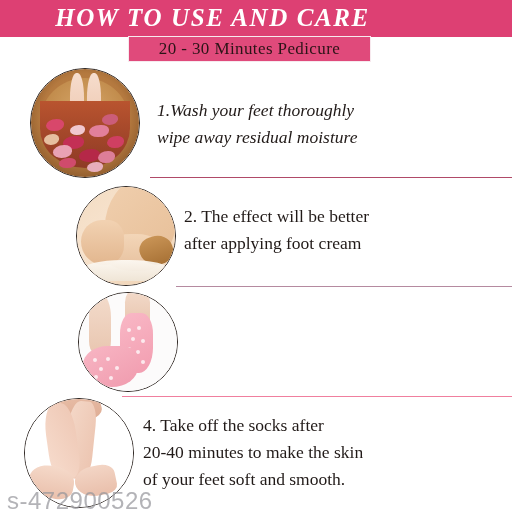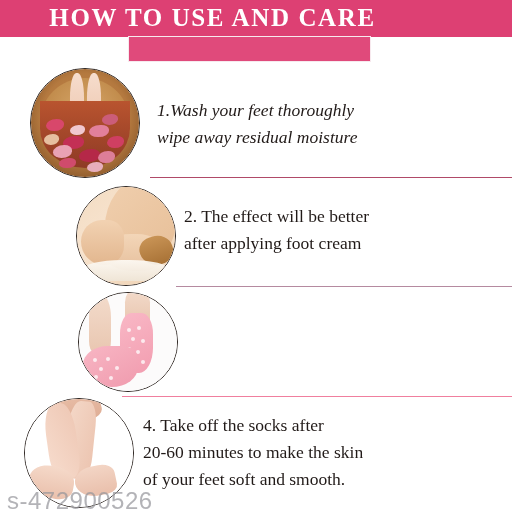--- a/index.html
+++ b/index.html
@@ -30,20 +30,21 @@
     left: 0; top: 1px;
     width: 425px;
     text-align: center;
     color: #ffffff;
     font-family: "Liberation Serif", "DejaVu Serif", serif;
     font-weight: bold;
     font-size: 25px;
     letter-spacing: 1.6px;
     line-height: 34px;
     white-space: nowrap;
+    font-style: italic;
   }
   .subtitle-band {
     position: absolute;
     left: 128px; top: 36px;
     width: 243px; height: 26px;
     background: #e04a7b;
     border: 1.5px solid #f7e9ee;
     box-sizing: border-box;
   }
   .subtitle-text {
@@ -233,20 +234,21 @@
   }
 </style>
 </head>
 <body>
 
 <div class="poster">
 
   <div class="header-band"></div>
   <div class="header-title">HOW  TO USE AND  CARE</div>
   <div class="subtitle-band"></div>
+  <div class="subtitle-text">20 - 30 Minutes Pedicure</div>
 
   <div class="divider d1"></div>
   <div class="divider d2"></div>
   <div class="divider d3"></div>
 
   <div class="circle c1">
     <div class="art">
       <div class="bowl-rim"></div>
       <div class="bowl-inner"></div>
       <div class="foot1" style="left:36%;top:4%;width:13%;height:50%;"></div>
@@ -315,18 +317,18 @@
       <div class="c4-leg-front"></div>
       <div class="c4-foot-front"></div>
     </div>
   </div>
 
   <div class="step-text s1">1.Wash your feet thoroughly
  wipe away residual moisture</div>
   <div class="step-text s2">2. The effect will  be better
  after  applying foot cream</div>
   <div class="step-text s4">4. Take off  the socks after
-20-60 minutes to make the skin
+20-40 minutes to make the skin
 of  your feet soft and smooth.</div>
 
   <div class="watermark">s-472900526</div>
 
 </div>
 
 </body></html>

